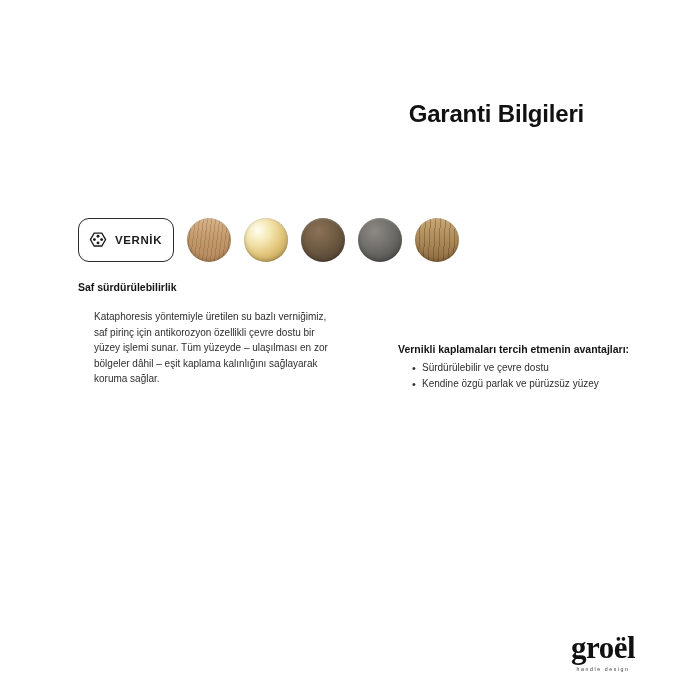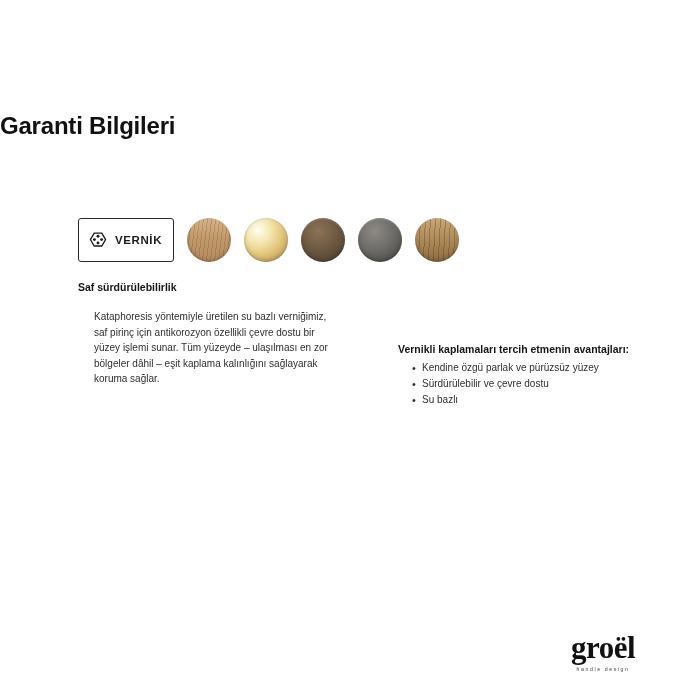--- a/index.html
+++ b/index.html
@@ -18,45 +18,45 @@
 
   .page {
     position: relative;
     width: 700px;
     height: 700px;
     box-sizing: border-box;
   }
 
   .page-title {
     position: absolute;
-    top: 96px;
+    top: 84px;
     left: 0;
     width: 584px;
-    text-align: left;
+    text-align: right;
     font-size: 24px;
     font-weight: bold;
     letter-spacing: -0.2px;
     color: #111111;
   }
 
   
   .swatch-row {
     position: absolute;
     top: 218px;
     left: 78px;
     display: flex;
     align-items: center;
     gap: 13px;
   }
 
   .badge {
     width: 96px;
     height: 44px;
     border: 1.5px solid #2b2b2b;
-    border-radius: 3px;
+    border-radius: 11px;
     display: flex;
     align-items: center;
     gap: 7px;
     padding: 8px 9px;
     box-sizing: border-box;
     background: #fff;
   }
   .badge-label {
     font-size: 11.5px;
     font-weight: bold;
@@ -229,23 +229,22 @@
   </div>
 
   <div class="left-col">
     <p class="subtitle">Saf sürdürülebilirlik</p>
     <p class="body-text">Kataphoresis yöntemiyle üretilen su bazlı verniğimiz, saf pirinç için antikorozyon özellikli çevre dostu bir yüzey işlemi sunar. Tüm yüzeyde – ulaşılması en zor bölgeler dâhil – eşit kaplama kalınlığını sağlayarak koruma sağlar.</p>
   </div>
 
   <div class="right-col">
     <p class="adv-title">Vernikli kaplamaları tercih etmenin avantajları:</p>
     <ul class="adv-list">
+      <li>Sürdürülebilir ve çevre dostu</li>
       <li>Kendine özgü parlak ve pürüzsüz yüzey</li>
-      <li>Sürdürülebilir ve çevre dostu</li>
-      <li>Su bazlı</li>
     </ul>
   </div>
 
   <div class="footer-logo">
     <div class="word">groël</div>
     <div class="tag">handle design</div>
   </div>
 
 </div>
 

